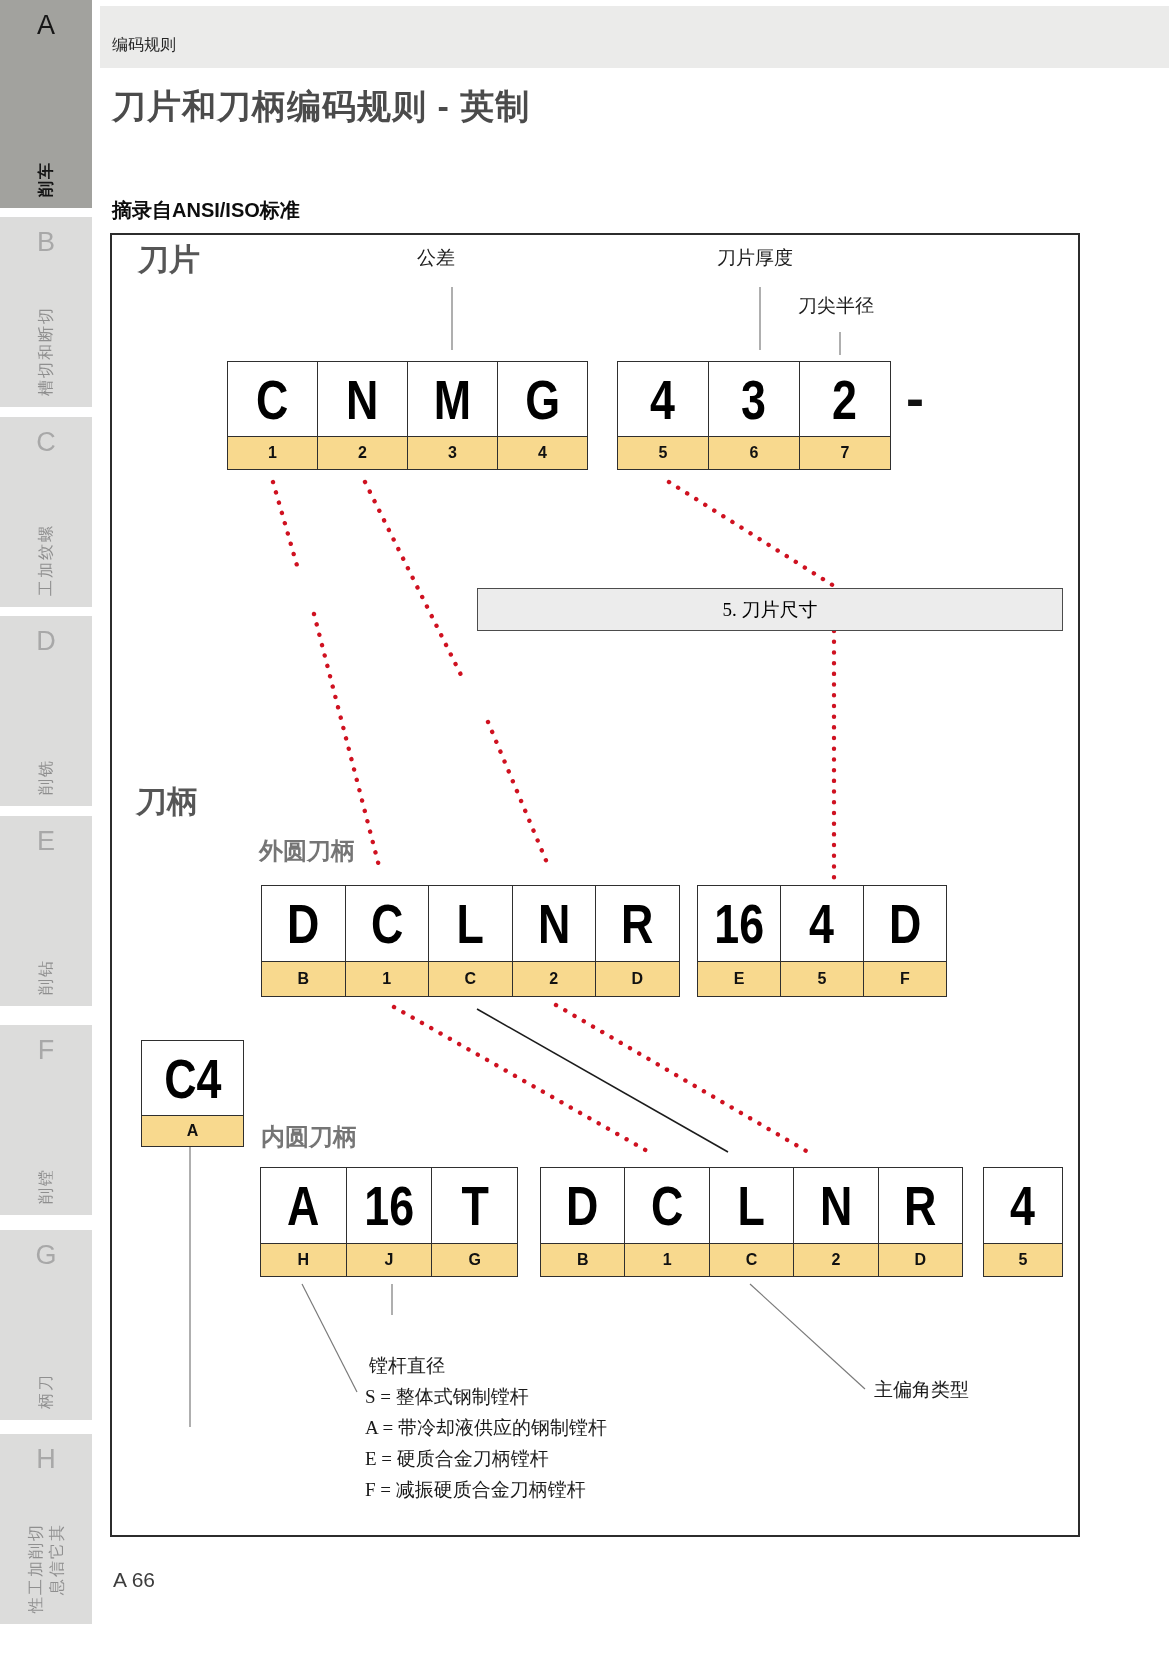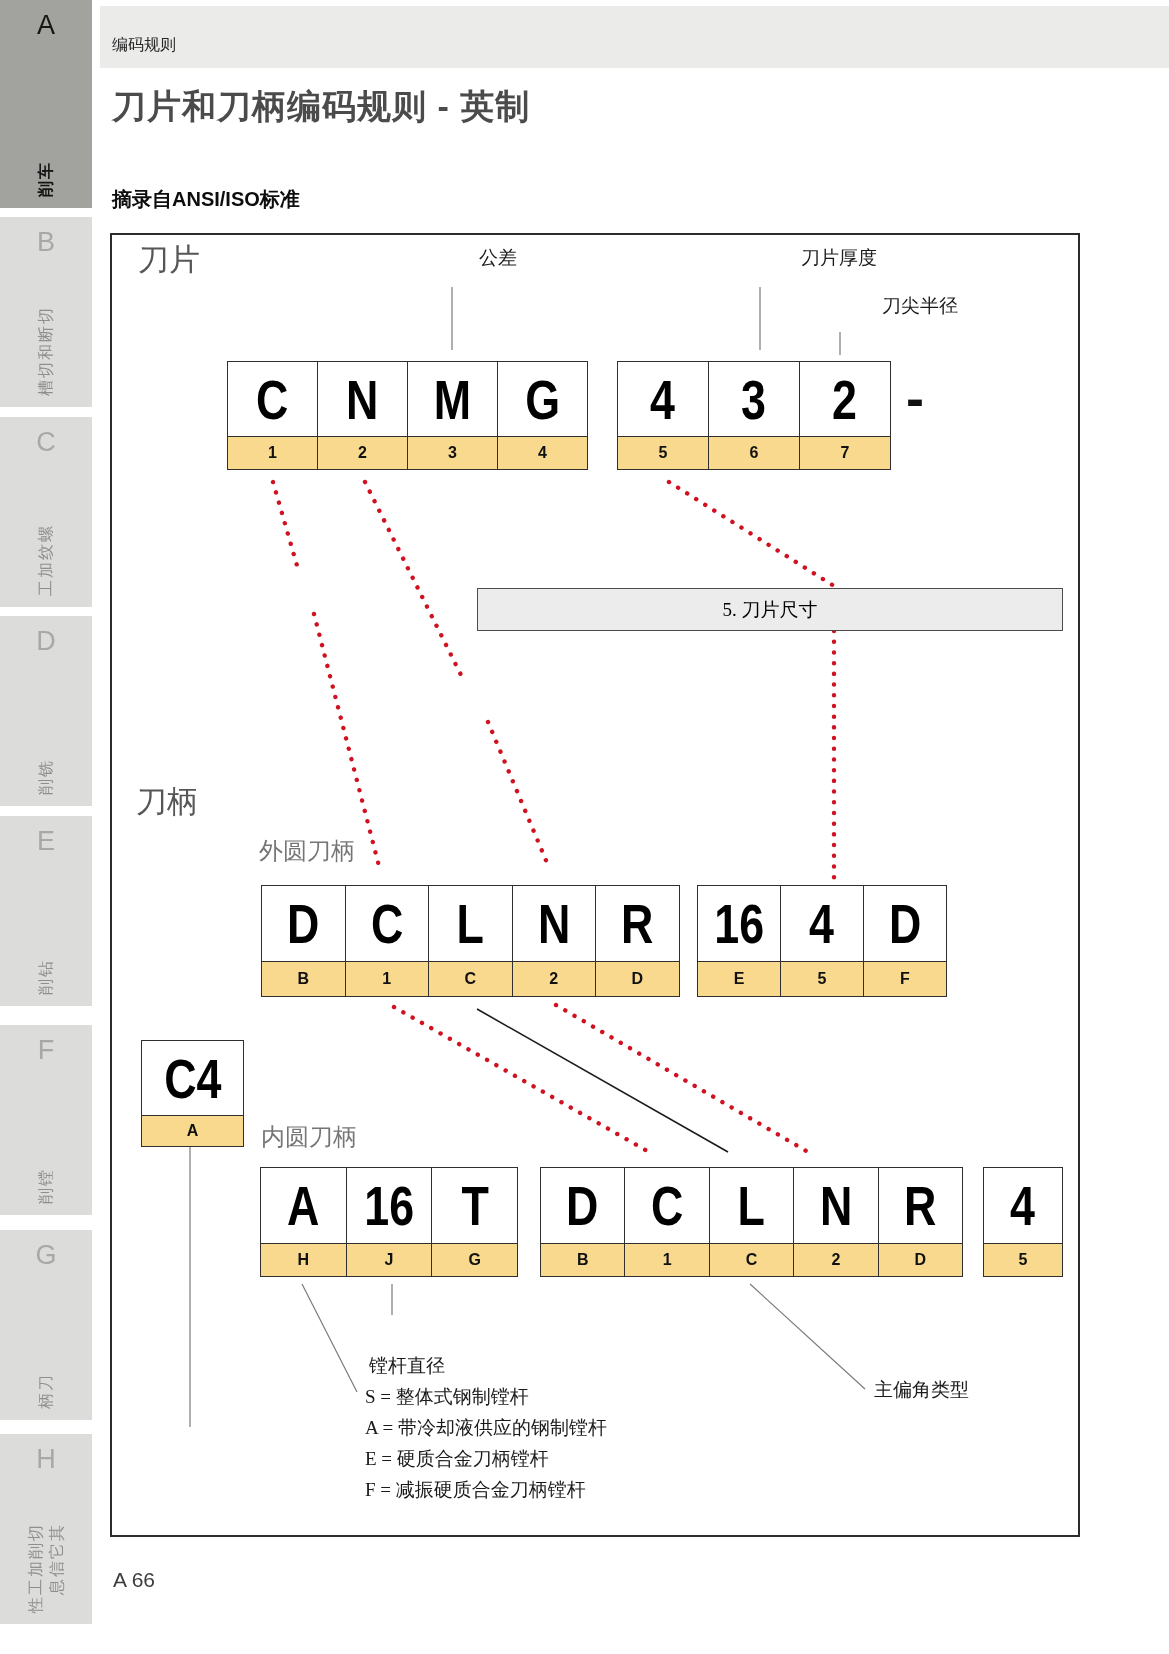--- a/index.html
+++ b/index.html
@@ -16,34 +16,34 @@
   .vcol{display:flex;flex-direction:column;}
   .vcol span{width:18px;height:18px;line-height:18px;text-align:center;font-size:16px;
              color:#8f8f8f;transform:rotate(-90deg);display:block;}
   .tab.active .vcol span{color:#141414;font-weight:700;}
 
   
   .band{position:absolute;left:100px;top:6px;width:1069px;height:62px;background:#ebebea;}
   .crumb{position:absolute;left:12px;bottom:12px;font-size:16px;color:#262626;}
   .title{position:absolute;left:112px;top:84px;font-size:34px;font-weight:600;color:#4b4b4b;
          letter-spacing:1px;}
-  .subtitle{position:absolute;left:112px;top:186px;font-size:20px;font-weight:700;color:#0d0d0d;}
+  .subtitle{position:absolute;left:112px;top:197px;font-size:20px;font-weight:700;color:#0d0d0d;}
 
   
   .figure{position:absolute;left:110px;top:233px;width:966px;height:1300px;
           border:2px solid #2c2c2c;background:#fff;}
   .figure svg{position:absolute;left:0;top:0;pointer-events:none;}
   .dot{stroke:var(--red);stroke-width:4.4;stroke-linecap:round;stroke-dasharray:0.1 10.6;}
   .solidline{stroke:#1c1c1c;stroke-width:1.6;}
   .leader{stroke:#7a7a7a;stroke-width:1.2;}
 
-  .fig-label{position:absolute;font-size:31px;font-weight:400;color:#565656;}
-  .sub-label{position:absolute;font-size:24px;font-weight:400;color:#757575;}
+  .fig-label{position:absolute;font-size:31px;font-weight:700;color:#565656;}
+  .sub-label{position:absolute;font-size:24px;font-weight:700;color:#757575;}
   .ann{position:absolute;font-family:"Liberation Serif",serif;font-size:19px;color:#1a1a1a;}
-  .ann.center{text-align:right;}
+  .ann.center{text-align:left;}
 
   .code-group{position:absolute;display:flex;border:1.5px solid #2f2f2f;background:#fff;}
   .cell{width:var(--cw);}
   .cell + .cell{border-left:1.5px solid #2f2f2f;}
   .ch{height:var(--lh);display:flex;align-items:center;justify-content:center;
       font-weight:700;font-size:56px;color:#000;}
   .ch span{display:inline-block;transform:scaleX(.8);white-space:nowrap;}
   .idx{height:var(--ih);background:var(--yellow);border-top:1.5px solid #2f2f2f;
        display:flex;align-items:center;justify-content:center;font-size:16px;font-weight:700;color:#111;}
   .code-dash{position:absolute;left:776px;top:126px;width:54px;height:74px;display:flex;

